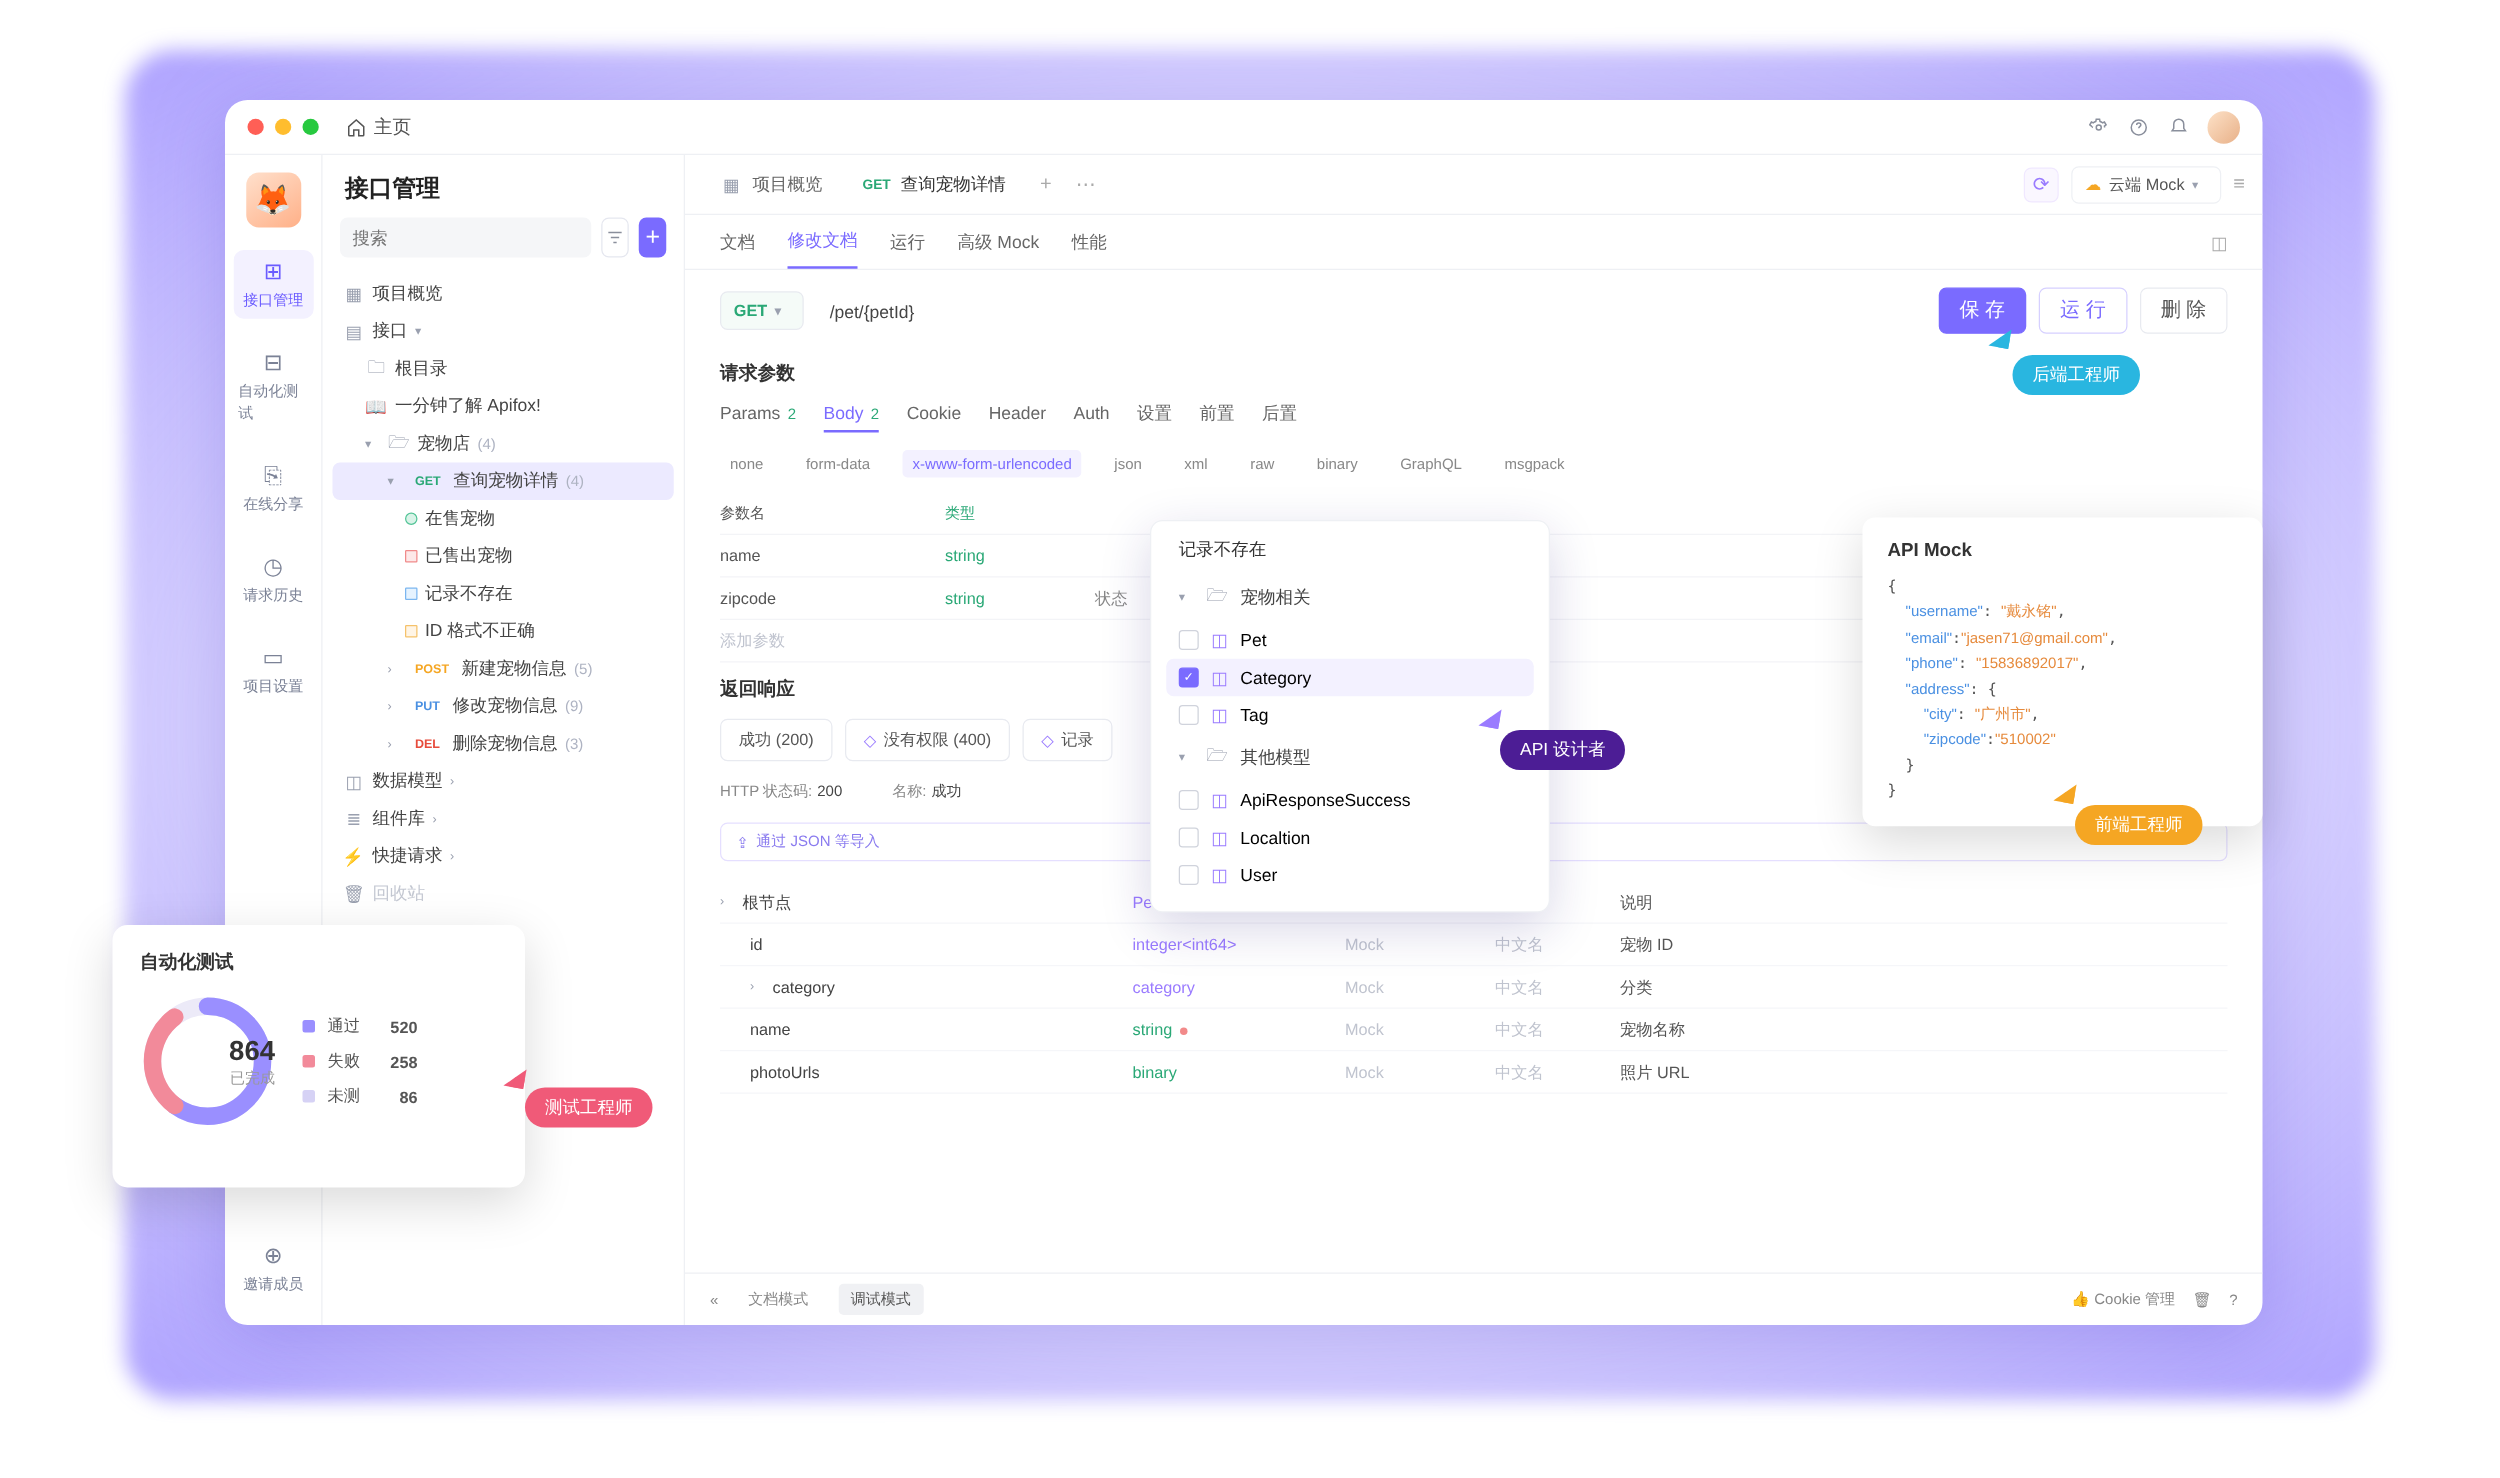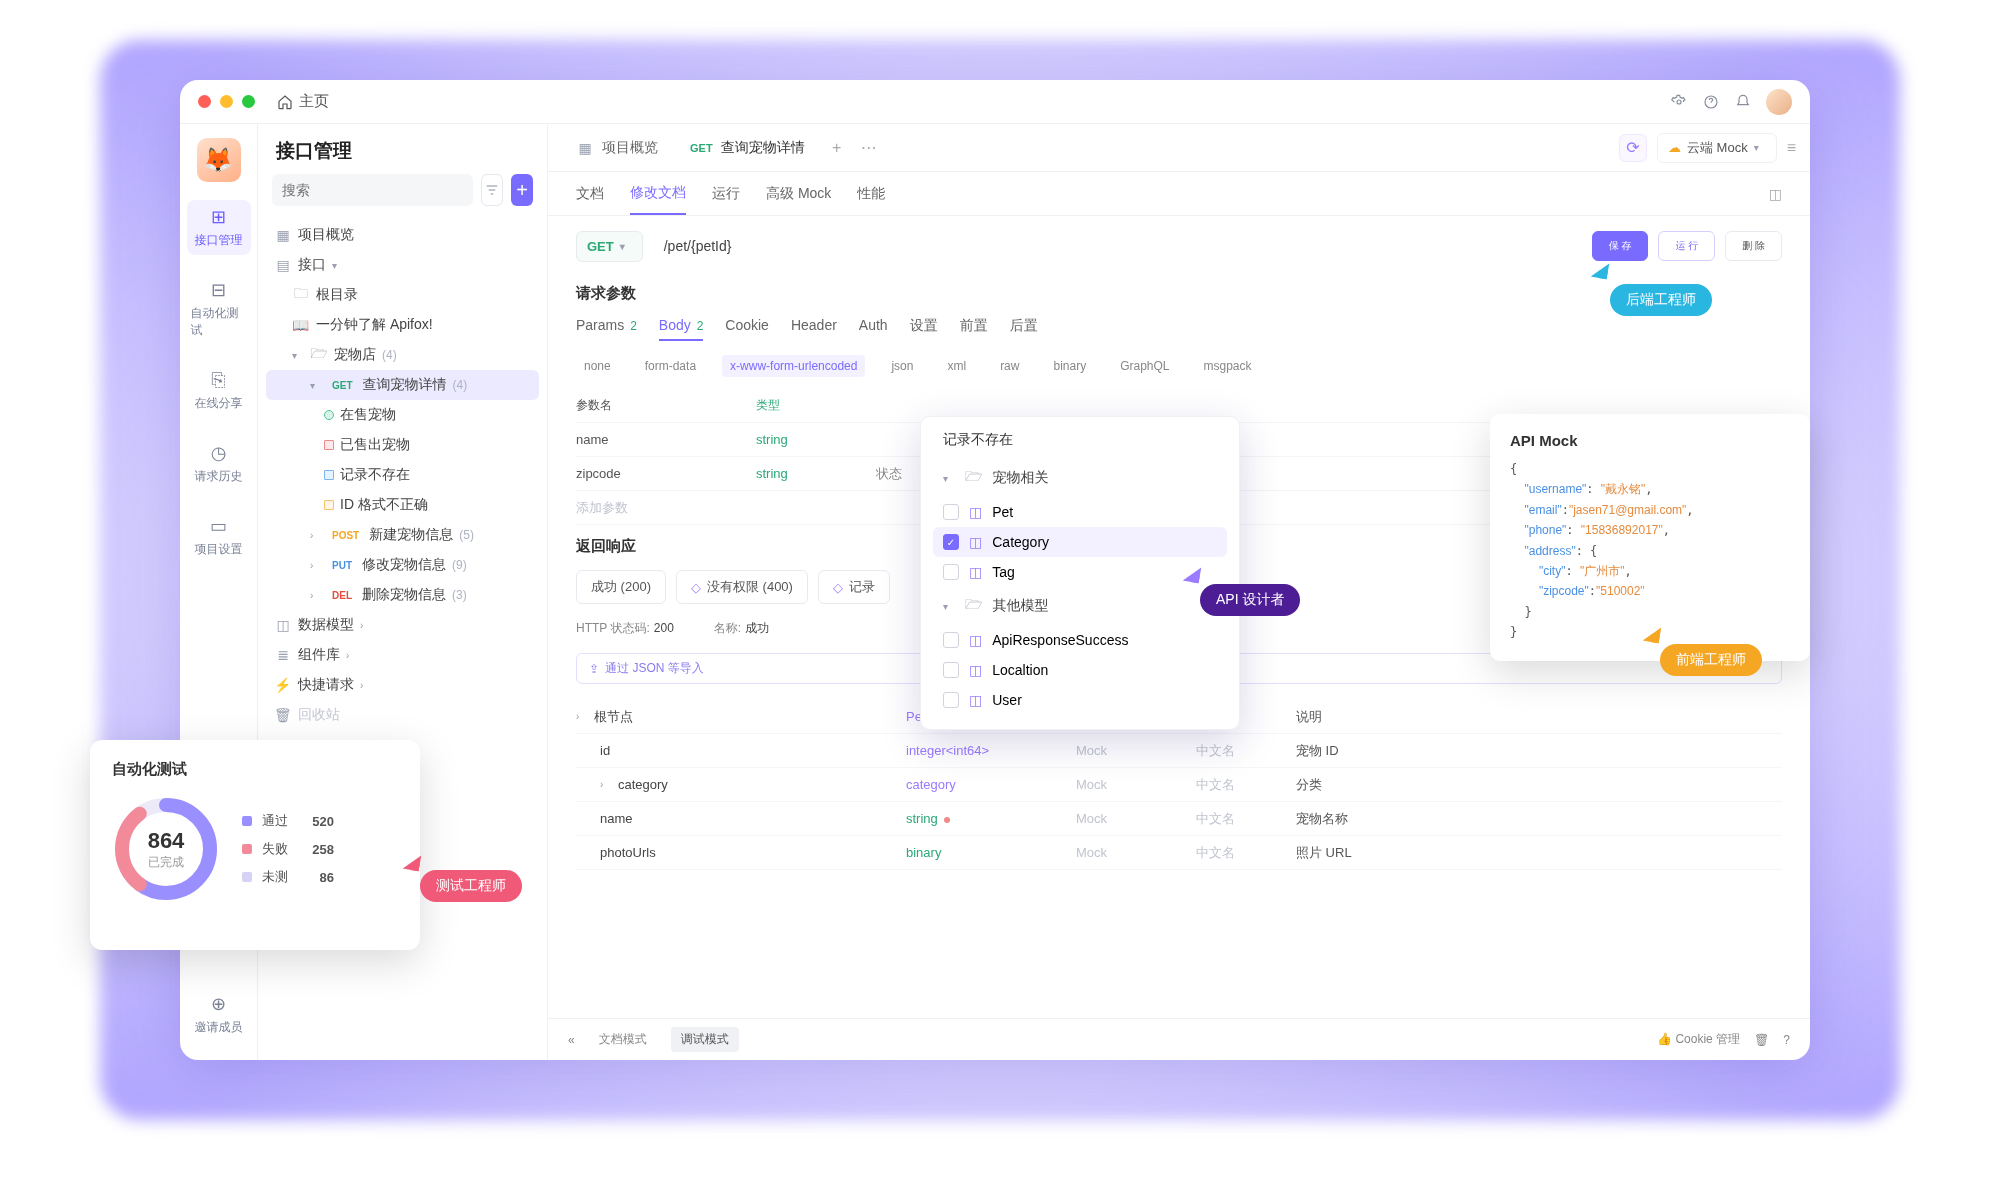--- a/index.html
+++ b/index.html
@@ -75,21 +75,21 @@
 
 .sub-tabs { display:flex; align-items:center; gap:26px; padding: 0 28px; height:44px; border-bottom:1px solid #eef0f4; font-size:14px; }
 .sub-tab { color:#666; cursor:pointer; padding: 11px 0; }
 .sub-tab.active { color:#7a6bff; border-bottom:2px solid #7a6bff; font-weight:500; }
 .sub-tabs-right { margin-left:auto; color:#aaa; cursor:pointer; }
 
 
 .url-row { display:flex; align-items:center; gap:10px; padding: 14px 28px; }
 .method-sel { display:flex;align-items:center;gap:6px;padding:7px 10px;border:1px solid #e8eaf0;border-radius:6px;font-size:13px;font-weight:700;color:#2aa876;cursor:pointer;background:#f5fbf8; }
 .url-input { flex:1; font-size:14px; color:#444; padding:7px 10px; border:1px solid transparent; }
-.btn { padding:7px 16px; border-radius:6px; font-size:10px; cursor:pointer; border:1px solid #e8eaf0; color:#555; background:#fff; }
+.btn { padding:7px 16px; border-radius:6px; font-size:16px; cursor:pointer; border:1px solid #e8eaf0; color:#555; background:#fff; }
 .btn.primary { background:#7a6bff; color:#fff; border-color:#7a6bff; }
 .btn.run { border-color:#d6d0ff; color:#7a6bff; position:relative; }
 
 .section-title { font-size:15px; font-weight:600; color:#333; padding: 8px 28px; }
 
 .param-tabs { display:flex; gap:22px; padding: 6px 28px; font-size:14px; }
 .param-tab { color:#666; cursor:pointer; padding-bottom:6px; }
 .param-tab.active { color:#7a6bff; border-bottom:2px solid #7a6bff; }
 .param-tab .badge { color:#2aa876; font-size:12px; margin-left:2px; }
 
@@ -162,21 +162,21 @@
 .mock-card pre { font-family: ui-monospace,Menlo,monospace; font-size:12px; line-height:1.7; color:#555; white-space:pre; }
 .mock-card .k { color:#4a90e2; }
 .mock-card .s { color:#e68a3c; }
 
 
 .auto-card { position:absolute; top:740px; left:90px; width:330px; height:210px; background:#fff; border-radius:12px; box-shadow:0 12px 40px rgba(0,0,0,0.15); z-index:6; padding:20px 22px; }
 .auto-card h4 { font-size:15px; color:#333; margin-bottom:16px; }
 .auto-body { display:flex; align-items:center; gap:22px; }
 .donut { width:108px;height:108px;position:relative; }
 .donut svg { transform:rotate(-90deg); }
-.donut-center { position:absolute;top:0;left:0;width:100%;height:100%;display:flex;flex-direction:column;align-items:center;justify-content:center; }
+.donut-center { position:absolute;top:0;left:0;width:100%;height:100%;display:flex;flex-direction:column;align-items:flex-end;justify-content:center; }
 .donut-center .big { font-size:22px; font-weight:600; color:#333; }
 .donut-center .sm { font-size:12px; color:#999; }
 .legend { display:flex;flex-direction:column;gap:10px;font-size:13px;color:#555; }
 .legend-row { display:flex;align-items:center;gap:10px; }
 .lg { width:10px;height:10px;border-radius:2px; }
 .lg.pass { background:#9a8fff; }
 .lg.fail { background:#f28a9a; }
 .lg.skip { background:#d6d2f5; }
 .legend-row .n { margin-left:auto; font-weight:700; width:36px; text-align:right; }
 

